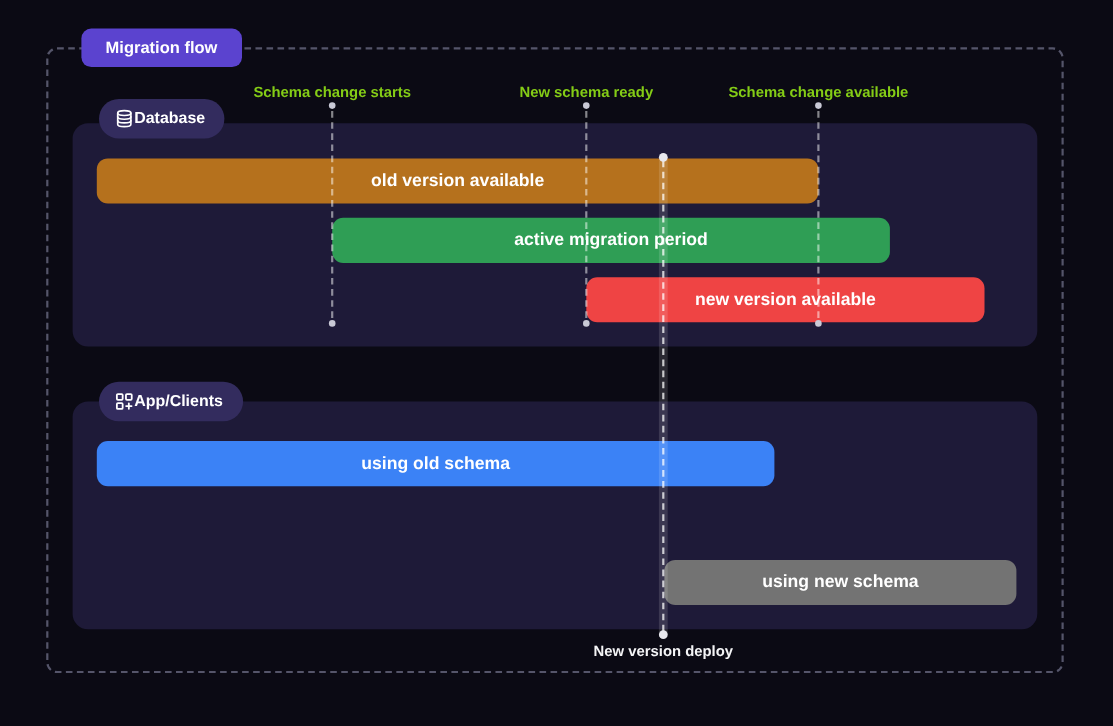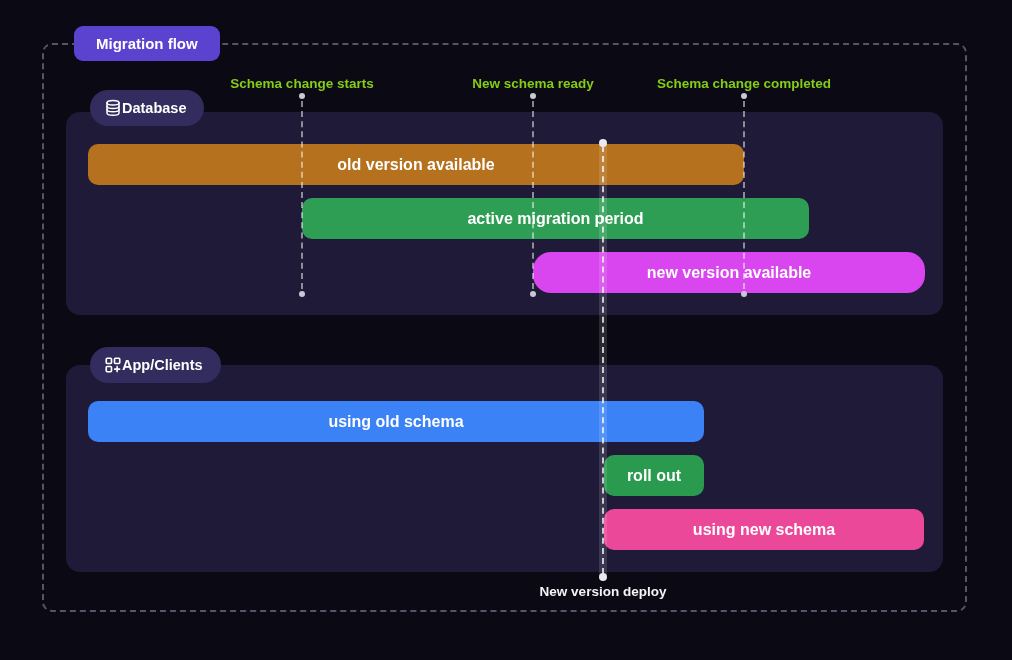--- a/index.html
+++ b/index.html
@@ -181,42 +181,41 @@
         <rect x="14" y="3" width="7" height="7" rx="1.2"></rect>
         <rect x="3" y="14" width="7" height="7" rx="1.2"></rect>
         <path d="M17.5 14.2v6.6M14.2 17.5h6.6"></path>
       </svg>
     </span>
     <span>App/Clients</span>
   </div>
 
   <div class="bar" style="left: 88px; top: 144px; width: 656px; background: rgb(181, 113, 29);">old version available</div>
   <div class="bar" style="left: 302px; top: 198px; width: 507px; background: rgb(47, 158, 85);">active migration period</div>
-  <div class="bar" style="left: 533px; top: 252px; width: 392px; background: #d946ef; border-radius: 18px;">new version available</div>
+  <div class="bar" style="left: 533px; top: 252px; width: 362px; background: #ef4444;">new version available</div>
 
   <div class="bar" style="left: 88px; top: 401px; width: 616px; background: #3b82f6;">using old schema</div>
-  <div class="bar" style="left: 604px; top: 455px; width: 100px; background: rgb(41, 154, 78);">roll out</div>
-  <div class="bar" style="left: 604px; top: 509px; width: 320px; background: #ec4899;">using new schema</div>
+  <div class="bar" style="left: 604px; top: 509px; width: 320px; background: #737373;">using new schema</div>
 
   <div class="tmarker" style="left: 302px;">
     <div class="tmarker-label">Schema change starts</div>
     <div class="tmarker-dot top"></div>
     <div class="tmarker-line"></div>
     <div class="tmarker-dot bottom"></div>
   </div>
 
   <div class="tmarker" style="left: 533px;">
     <div class="tmarker-label">New schema ready</div>
     <div class="tmarker-dot top"></div>
     <div class="tmarker-line"></div>
     <div class="tmarker-dot bottom"></div>
   </div>
 
   <div class="tmarker" style="left: 744px;">
-    <div class="tmarker-label">Schema change completed</div>
+    <div class="tmarker-label">Schema change available</div>
     <div class="tmarker-dot top"></div>
     <div class="tmarker-line"></div>
     <div class="tmarker-dot bottom"></div>
   </div>
 
   <div class="deploy-marker" style="left: 603px;">
     <div class="deploy-glow"></div>
     <div class="deploy-line"></div>
     <div class="deploy-dot top"></div>
     <div class="deploy-dot bottom"></div>

